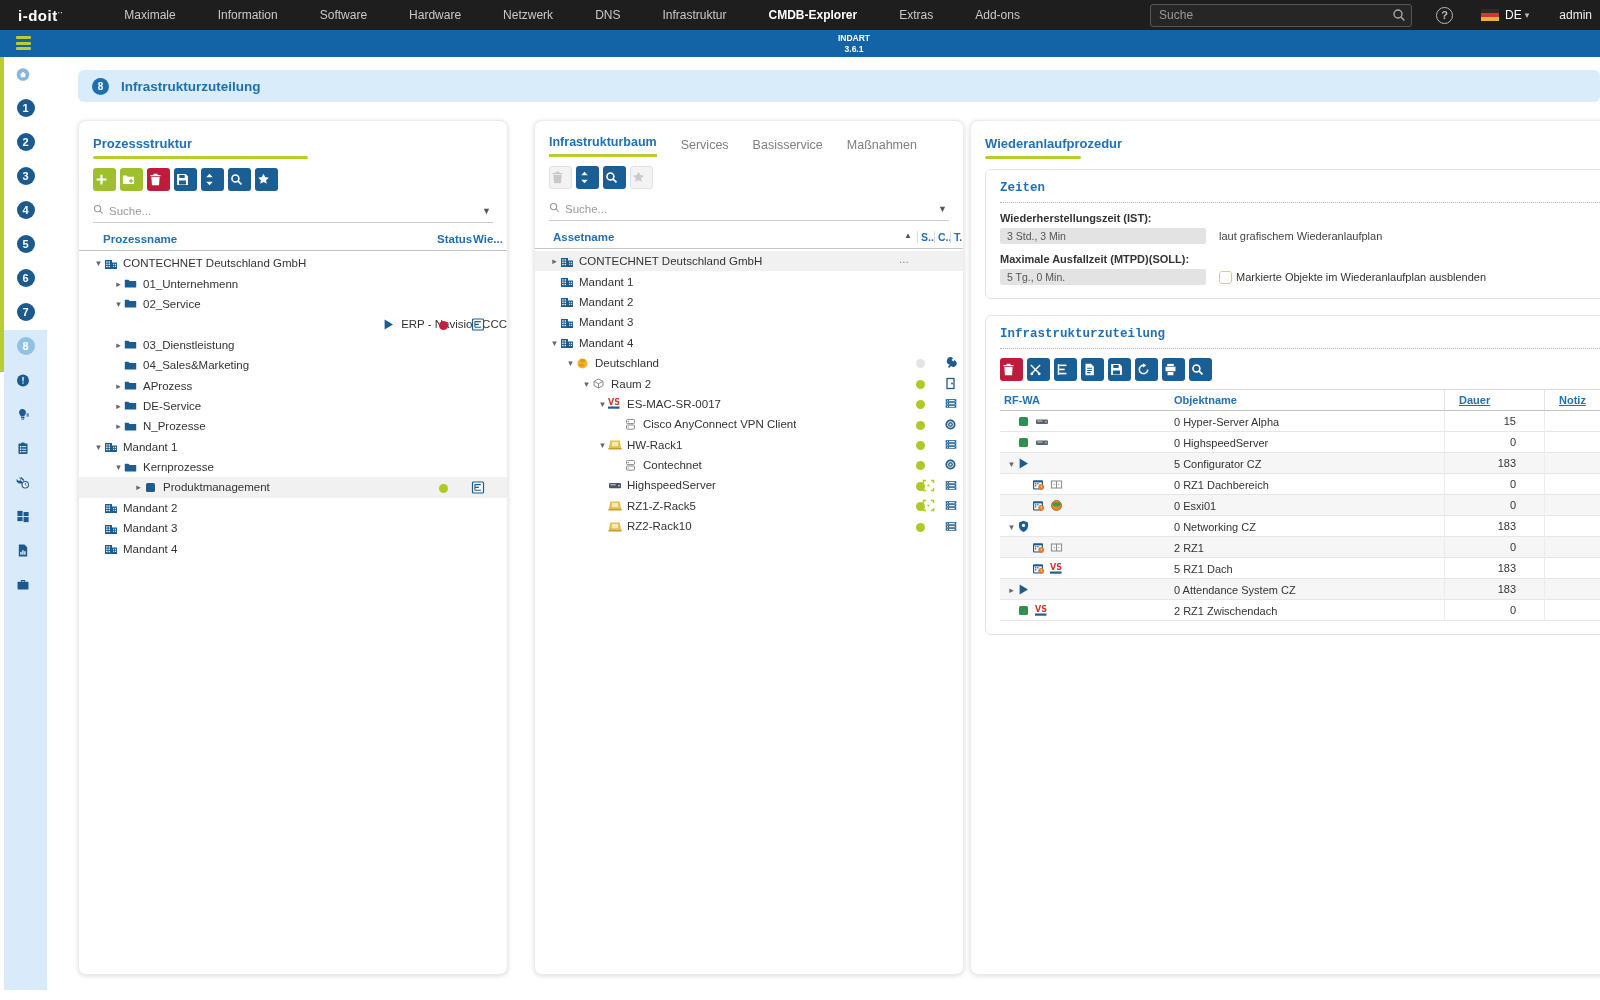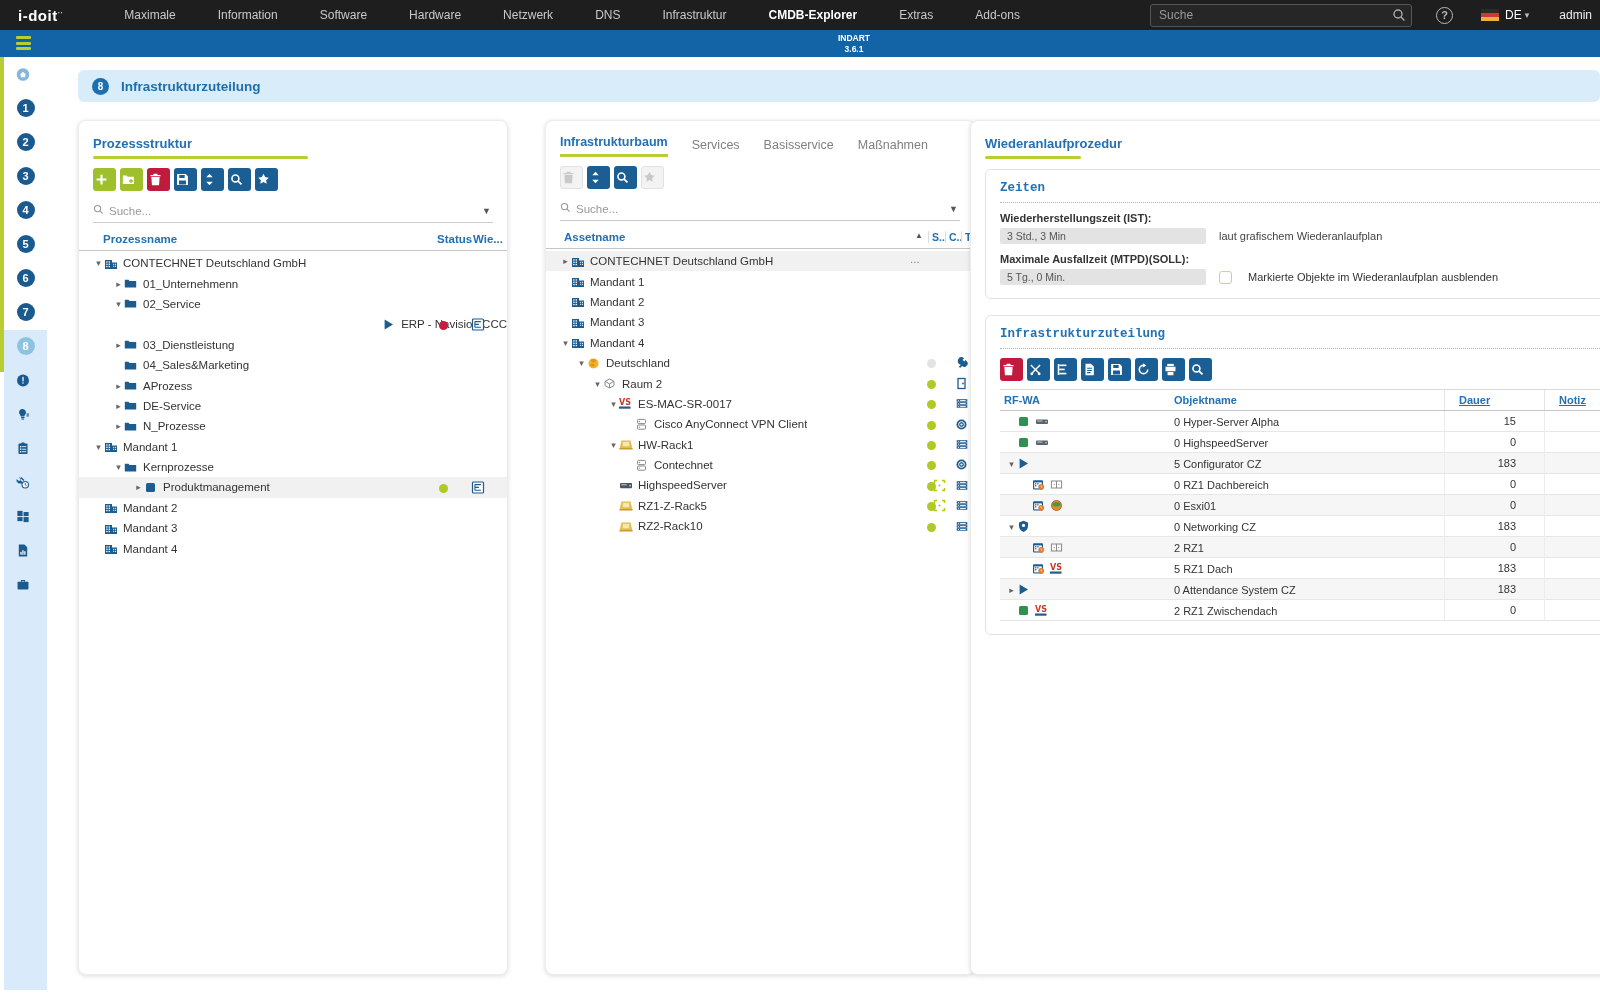--- a/index.html
+++ b/index.html
@@ -50,21 +50,21 @@
   
   .page-band { position:absolute; left:78px; top:70px; width:1522px; height:32px; background:#d8ecf9;
     border-radius:6px; display:flex; align-items:center; z-index:10; }
   .badge { width:17px; height:17px; border-radius:50%; background:#1d6fad; color:#fff; font-size:10px;
     font-weight:bold; display:flex; align-items:center; justify-content:center; margin:0 12px 0 14px; }
   .ptitle { color:#1d6fad; font-size:13.5px; font-weight:bold; }
 
   .card { position:absolute; top:120px; height:855px; background:#fff; border:1px solid #ececec;
     border-radius:8px; box-shadow:0 1px 5px rgba(0,0,0,.14); overflow:hidden; }
   .card1 { left:78px;  width:430px; }
-  .card2 { left:545px; width:430px; }
+  .card2 { left:534px; width:430px; }
   .card3 { left:970px; width:660px; }
 
   .panel-title { color:#2271b3; font-size:13px; font-weight:bold; padding:15px 14px 5px 14px; }
   .gline { height:3px; background:#b7cd31; margin-left:14px; border-radius:2px; }
 
   .tbar { display:flex; gap:4px; margin:9px 14px 0 14px; }
   .tbtn { width:23px; height:23px; border:none; border-radius:3px; display:inline-flex; align-items:center;
     justify-content:center; padding:0; cursor:pointer; }
   .tbtn.green{ background:#9fc02c; color:#fff; }
   .tbtn.red  { background:#c01b3d; color:#fff; }
@@ -107,21 +107,21 @@
 
   
   .subbox { border:1px solid #e3e3e3; border-radius:6px; margin:10px 14px 0 14px; padding:11px 14px 13px 14px; }
   .subhead { color:#2271b3; font-size:12.5px; font-weight:bold;font-family:Liberation Mono, monospace; }
   .dotline { border-bottom:1px dotted #b5b5b5; margin:7px 0 2px 0; }
   .flabel { font-weight:bold; font-size:11px; color:#333; margin-top:9px; }
   .frow { display:flex; align-items:center; margin-top:4px; }
   .gfield { width:206px; height:16px; background:#e3e3e3; border-radius:2px; font-size:10.5px; color:#555;
     padding:1px 7px; line-height:14px; }
   .fnote { font-size:11px; color:#444; margin-left:13px; }
-  .cbrow { display:flex; align-items:center; margin-left:13px; gap:16px; }
+  .cbrow { display:flex; align-items:center; margin-left:13px; gap:4px; }
   .cbox { width:13px; height:13px; border:1px solid #cfcf96; border-radius:3px; background:#fff; cursor:pointer; flex:0 0 13px; }
   .cblabel { font-size:11px; color:#333; }
 
   .atable { margin-top:8px; }
   .ahead, .arow { display:grid; grid-template-columns:170px 274px 100px 88px; align-items:center; }
   .ahead { height:22px; border-top:1px solid #d9d9d9; border-bottom:1px solid #c4c4c4;
     color:#2271b3; font-weight:bold; font-size:11px; }
   .ahead > div { padding-left:4px; }
   .ahead .hd, .ahead .hn { border-left:1px solid #e3e3e3; height:100%; display:flex; align-items:center; padding-left:14px;text-decoration:underline; }
   .arow { height:21px; border-bottom:1px solid #e6e6e6; font-size:11px; color:#333; cursor:pointer; }

